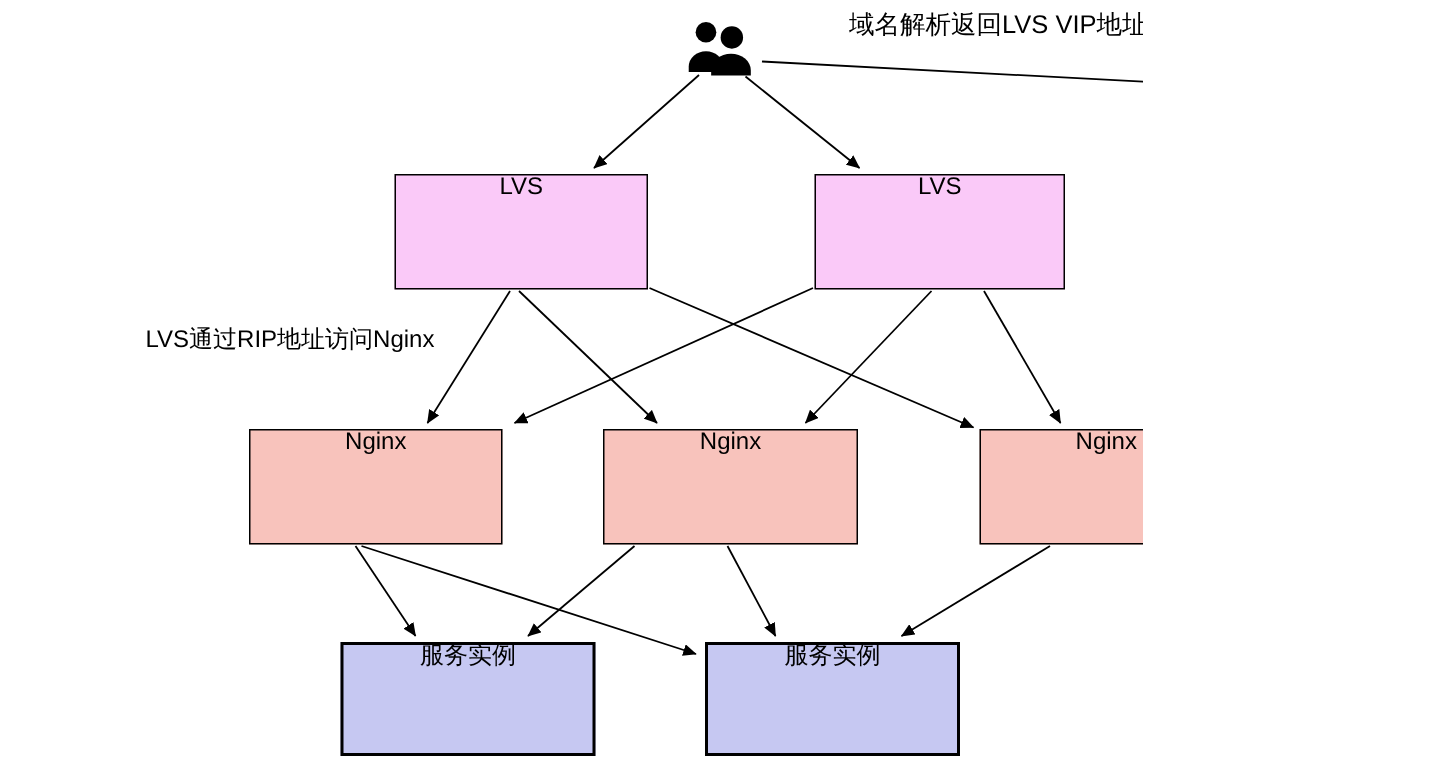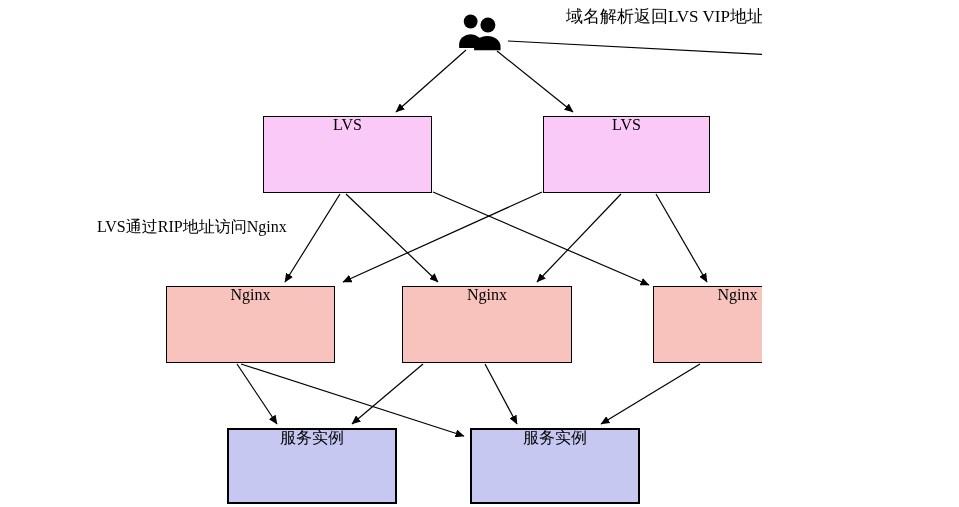--- a/index.html
+++ b/index.html
@@ -1,20 +1,20 @@
 <!DOCTYPE html>
 <html><head>
 <meta charset="utf-8">
 <style>
   html,body{margin:0;padding:0;background:#ffffff;}
   #canvas{
     position:relative;
     width:762px;height:507px;
     background:#ffffff;
-    font-family:Liberation Serif, serif;
+    font-family:Liberation Sans, sans-serif;
     overflow:hidden;
   }
   #edges{position:absolute;left:0;top:0;width:959px;height:507px;}
   .node{
     position:absolute;
     display:flex;align-items:flex-start;justify-content:center;
     color:#000;font-size:16px;line-height:1;
     box-sizing:border-box;
     border:1px solid #000;
   }

